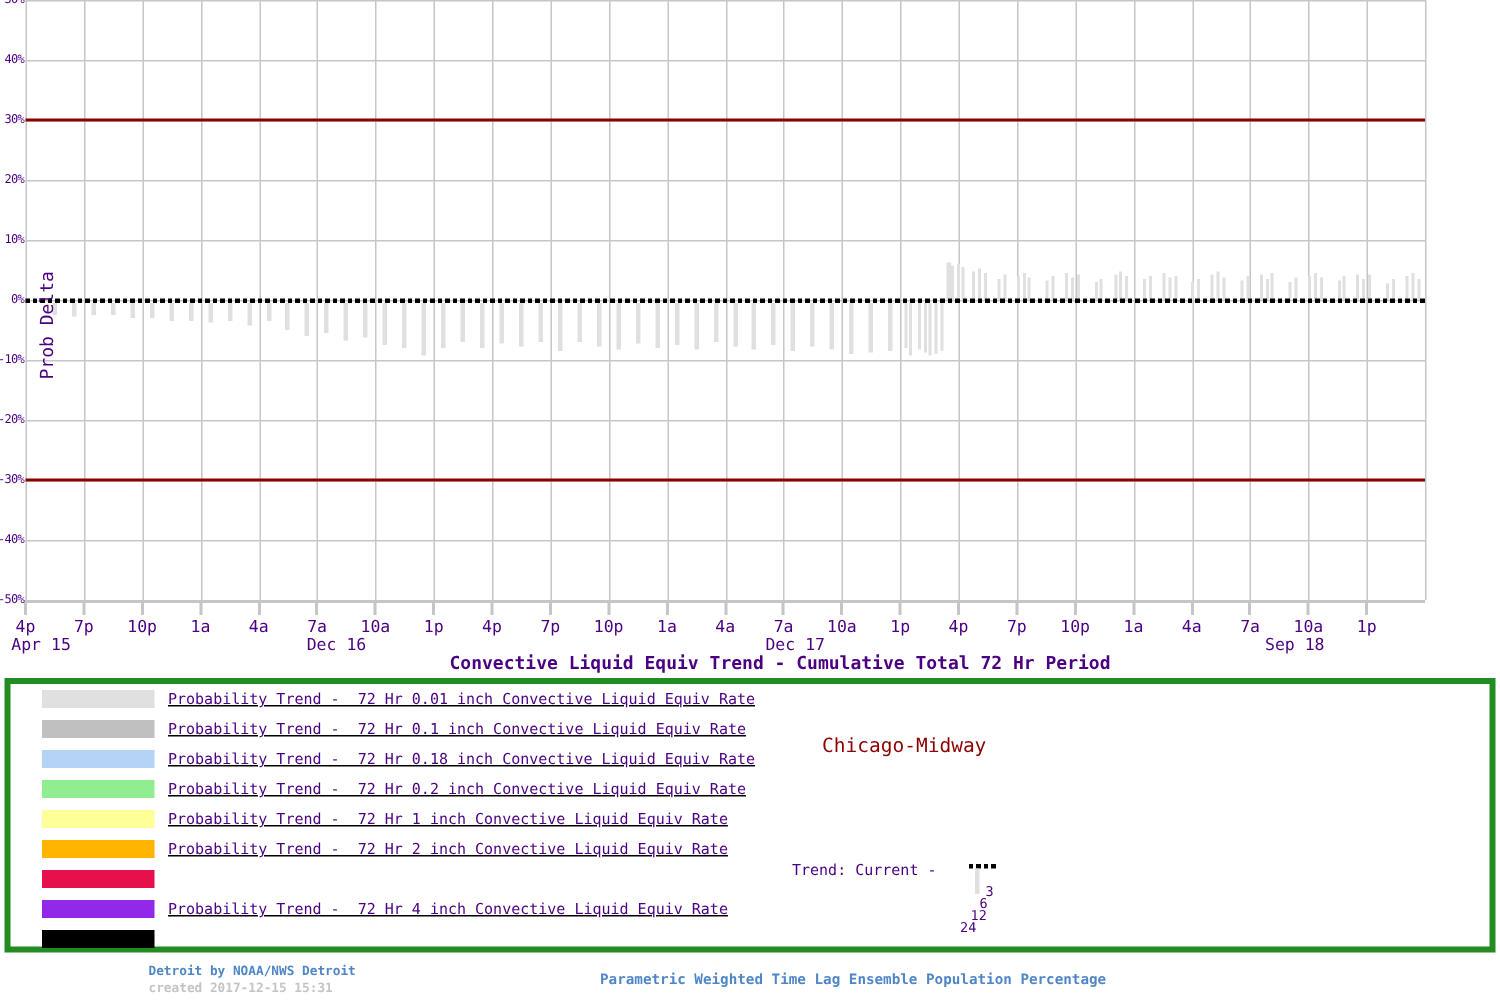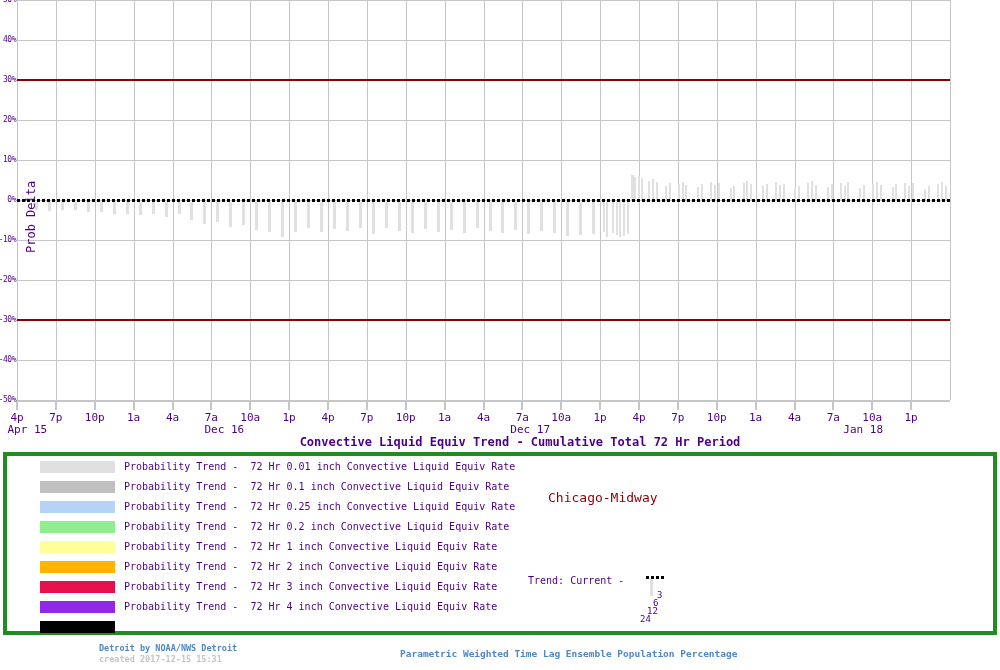--- a/index.html
+++ b/index.html
@@ -32,21 +32,21 @@
     text-align:center;z-index:6;}
   .xtick{position:absolute;top:400px;width:2px;height:10px;background:var(--grid-gray);}
   .xlab{position:absolute;top:411px;transform:translateX(-50%);font-size:11px;
     color:var(--text-purple);white-space:nowrap;}
   .datelab{position:absolute;top:423px;transform:translateX(-50%);font-size:11px;
     color:var(--text-purple);white-space:nowrap;}
   .chart-title{position:absolute;left:20px;top:435px;width:1000px;text-align:center;
     font-size:12px;font-weight:bold;color:var(--text-purple);white-space:pre;}
   .legend-box{position:absolute;left:3px;top:452px;width:994px;height:183px;
     border:4px solid var(--legend-border-green);box-sizing:border-box;background:#fff;}
-  .legend-row{position:absolute;left:40px;height:14px;display:flex;align-items:center;}
+  .legend-row{position:absolute;left:28px;height:14px;display:flex;align-items:flex-start;text-decoration:underline;}
   .legend-swatch{width:75px;height:12px;margin-right:9px;}
   .legend-label{font-size:10px;color:var(--text-purple);white-space:pre;line-height:14px;}
   .station{position:absolute;left:548px;top:490px;font-size:13px;color:var(--station-red);
     white-space:pre;}
   .trend-note{position:absolute;left:528px;top:575px;font-size:10px;color:var(--text-purple);
     white-space:pre;}
   .trend-glyph{position:absolute;left:640px;top:572px;width:40px;height:58px;}
   .tg-dash{position:absolute;left:6px;top:4px;width:18px;height:3px;
     background:repeating-linear-gradient(90deg,#000 0 3px,transparent 3px 5px);}
   .tg-bar{position:absolute;left:10px;top:7px;width:3px;height:17px;background:var(--bar-gray);}
@@ -261,56 +261,55 @@
       <div class="xlab" style="left: 794.5px;">4a</div>
       <div class="xtick" style="left: 832.375px;"></div>
       <div class="xlab" style="left: 833.375px;">7a</div>
       <div class="xtick" style="left: 871.25px;"></div>
       <div class="xlab" style="left: 872.25px;">10a</div>
       <div class="xtick" style="left: 910.125px;"></div>
       <div class="xlab" style="left: 911.125px;">1p</div>
       <div class="datelab" style="left: 27.3667px;">Apr 15</div>
       <div class="datelab" style="left: 224.333px;">Dec 16</div>
       <div class="datelab" style="left: 530.15px;">Dec 17</div>
-      <div class="datelab" style="left: 863.179px;">Jan 18</div>
+      <div class="datelab" style="left: 863.179px;">Sep 18</div>
     </div>
 
   <div class="y-axis-title">Prob Delta</div>
 
   <div class="chart-title">Convective Liquid Equiv Trend - Cumulative Total 72 Hr Period</div>
 
   <div class="legend-box"></div>
   <div id="legend-rows">
       <div class="legend-row" style="top: 460px;">
         <div class="legend-swatch" style="background: rgb(224, 224, 224);"></div>
         <div class="legend-label">Probability Trend -  72 Hr 0.01 inch Convective Liquid Equiv Rate</div>
       </div>
       <div class="legend-row" style="top: 480px;">
         <div class="legend-swatch" style="background: rgb(192, 192, 192);"></div>
         <div class="legend-label">Probability Trend -  72 Hr 0.1 inch Convective Liquid Equiv Rate</div>
       </div>
       <div class="legend-row" style="top: 500px;">
         <div class="legend-swatch" style="background: rgb(181, 211, 247);"></div>
-        <div class="legend-label">Probability Trend -  72 Hr 0.25 inch Convective Liquid Equiv Rate</div>
+        <div class="legend-label">Probability Trend -  72 Hr 0.18 inch Convective Liquid Equiv Rate</div>
       </div>
       <div class="legend-row" style="top: 520px;">
         <div class="legend-swatch" style="background: rgb(144, 238, 144);"></div>
         <div class="legend-label">Probability Trend -  72 Hr 0.2 inch Convective Liquid Equiv Rate</div>
       </div>
       <div class="legend-row" style="top: 540px;">
         <div class="legend-swatch" style="background: rgb(255, 255, 153);"></div>
         <div class="legend-label">Probability Trend -  72 Hr 1 inch Convective Liquid Equiv Rate</div>
       </div>
       <div class="legend-row" style="top: 560px;">
         <div class="legend-swatch" style="background: rgb(255, 180, 0);"></div>
         <div class="legend-label">Probability Trend -  72 Hr 2 inch Convective Liquid Equiv Rate</div>
       </div>
       <div class="legend-row" style="top: 580px;">
         <div class="legend-swatch" style="background: rgb(230, 16, 76);"></div>
-        <div class="legend-label">Probability Trend -  72 Hr 3 inch Convective Liquid Equiv Rate</div>
       </div>
       <div class="legend-row" style="top: 600px;">
         <div class="legend-swatch" style="background: rgb(146, 41, 232);"></div>
         <div class="legend-label">Probability Trend -  72 Hr 4 inch Convective Liquid Equiv Rate</div>
       </div>
       <div class="legend-row" style="top: 620px;">
         <div class="legend-swatch" style="background: rgb(0, 0, 0);"></div>
       </div>
     </div>
 

